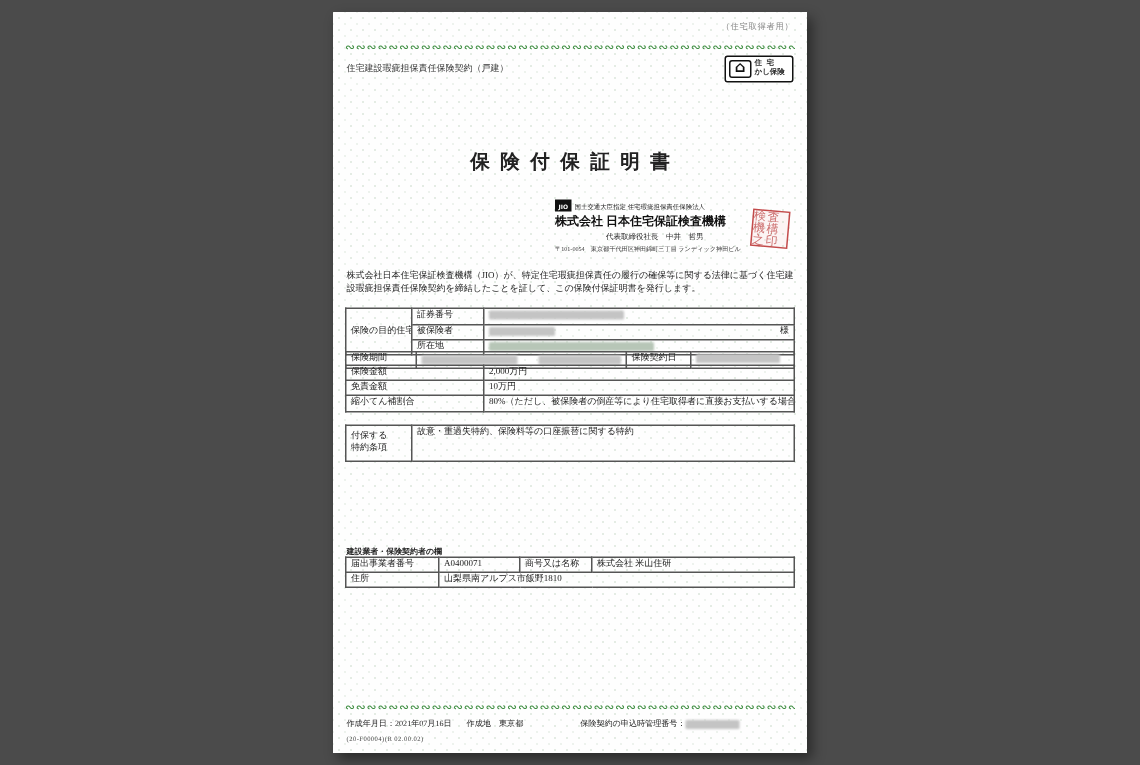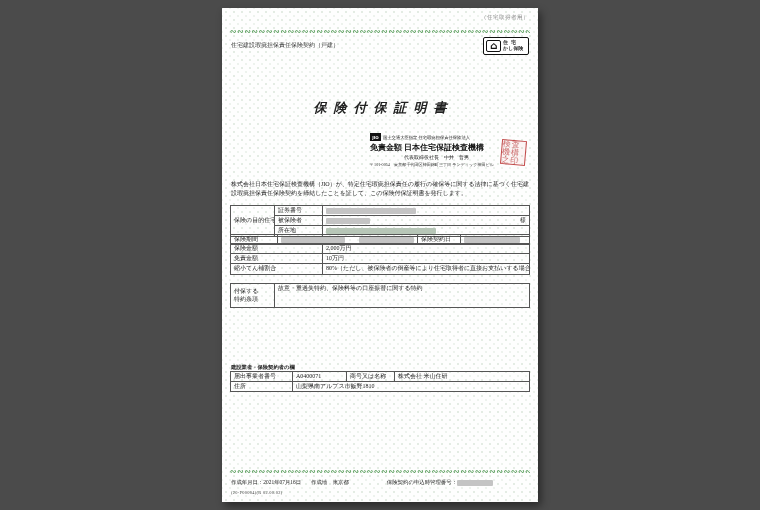--- a/index.html
+++ b/index.html
@@ -32,21 +32,21 @@
     display:flex; align-items:center; padding:1px 2px; gap:2px; }
   .badge .house { width:15px; height:12px; border:1px solid #111; border-radius:2px;
     display:flex; align-items:center; justify-content:center;
     font-size:10px; line-height:10px; font-weight:bold; color:#111;
     font-family:"DejaVu Sans", sans-serif; }
   .badge .txt { display:flex; flex-direction:column; justify-content:center; }
   .badge .txt .t1 { font-size:5px; letter-spacing:3px; font-weight:bold; line-height:6px; }
   .badge .txt .t2 { font-size:5px; font-weight:bold; line-height:6px; }
 
   .title { position:absolute; left:0; top:91px; width:100%; text-align:center;
-    font-size:13px; font-weight:600; letter-spacing:7px; color:#222; text-indent:7px;font-style:italic; }
+    font-size:13px; font-weight:600; letter-spacing:7px; color:#222; text-indent:7px; }
 
   .issuer { position:absolute; right:18px; top:125px; width:150px; text-align:left; }
   .issuer .line1 { display:flex; align-items:center; gap:2px; }
   .jio-logo { display:inline-flex; width:11px; height:8px; background:#111; color:#fff;
     font-size:4px; font-weight:bold; align-items:center; justify-content:center;
     font-family:"DejaVu Sans", sans-serif; flex:0 0 auto; }
   .issuer .designation { font-size:4.3px; color:#222; white-space:nowrap; }
   .issuer .company { font-size:8px; font-weight:bold; color:#111; margin-top:1px; white-space:nowrap; }
   .issuer .rep { font-size:5px; color:#222; margin-top:1px; padding-left:34px; }
   .issuer .addr { font-size:4.1px; color:#333; margin-top:2px; white-space:nowrap; }
@@ -106,21 +106,21 @@
     </span>
   </div>
 
   <div class="title">保険付保証明書</div>
 
   <div class="issuer">
     <div class="line1">
       <span class="jio-logo">JIO</span>
       <span class="designation">国土交通大臣指定 住宅瑕疵担保責任保険法人</span>
     </div>
-    <div class="company">免責金額 日本住宅保証検査機構</div>
+    <div class="company">株式会社 日本住宅保証検査機構</div>
     <div class="rep">代表取締役社長　中井　哲男</div>
     <div class="addr">〒101-0054　東京都千代田区神田錦町三丁目 ランディック神田ビル</div>
     <div class="seal">検査機構之印</div>
   </div>
 
   <div class="statement">株式会社日本住宅保証検査機構（JIO）が、特定住宅瑕疵担保責任の履行の確保等に関する法律に基づく住宅建設瑕疵担保責任保険契約を締結したことを証して、この保険付保証明書を発行します。</div>
 
   <table class="tbl tblA">
     <colgroup>
         <col style="width:44px">

